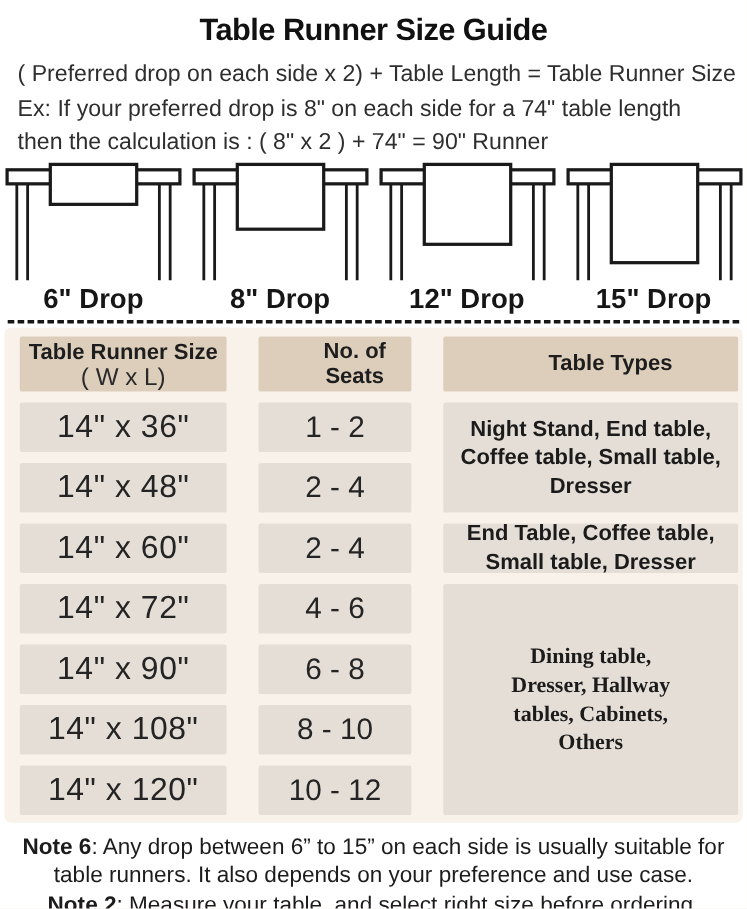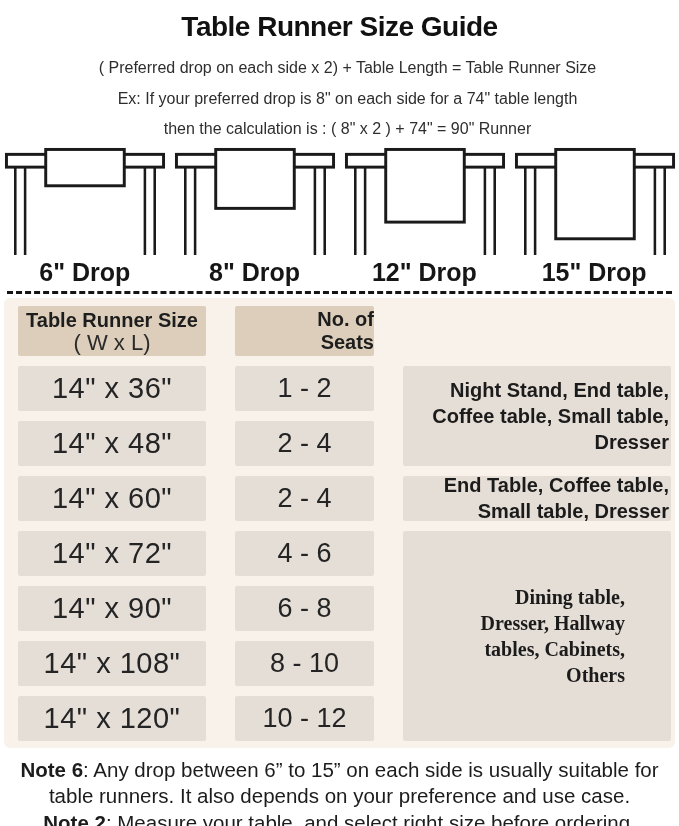--- a/index.html
+++ b/index.html
@@ -22,22 +22,21 @@
   .title{
     text-align:center;
     font-size:28px;
     font-weight:700;
     letter-spacing:-0.5px;
     padding-top:3px;
     line-height:48px;
     color:#111;
   }
   .subtitle{
-    text-align:center;
-    font-size:16px;
+    font-size:21px;
     line-height:27.5px;
     color:var(--text-sub);
     margin-top:3px;
     margin-left:16px;
   }
   
   .figures{
     display:flex;
     justify-content:center;
     margin-top:4px;
@@ -74,21 +73,21 @@
     grid-template-columns:188px 139px 268px;
     grid-template-rows:50px repeat(7,45px);
     column-gap:29px;
     row-gap:10px;
   }
   .cell{
     display:flex;
     flex-direction:column;
     align-items:center;
     justify-content:center;
-    text-align:right;
+    text-align:center;
     border-radius:2px;
     background:var(--row-cell-bg);
   }
   .cell.head{background:var(--header-cell-bg);}
   .h1a{font-size:20px;font-weight:700;line-height:23px;}
   .h1b{font-size:22px;line-height:21px;color:#2a2a2a;}
   .head-lg{font-size:20px;font-weight:700;padding-left:36px;}
   .size-cell{font-size:29px;color:#242424;letter-spacing:0.5px;}
   .seats-cell{font-size:27px;color:#242424;}
   .types-cell{
@@ -183,20 +182,21 @@
 <div class="divider"></div>
 
 <div class="panel">
   <div class="grid">
 
     <div class="cell head" style="grid-area:1/1">
       <div class="h1a">Table Runner Size</div>
       <div class="h1b">( W x L)</div>
     </div>
     <div class="cell head head-lg" style="grid-area:1/2">No. of Seats</div>
+    <div class="cell head head-lg" style="grid-area:1/3">Table Types</div>
 
     <div class="cell size-cell" style="grid-area:2/1">14" x 36"</div>
     <div class="cell size-cell" style="grid-area:3/1">14" x 48"</div>
     <div class="cell size-cell" style="grid-area:4/1">14" x 60"</div>
     <div class="cell size-cell" style="grid-area:5/1">14" x 72"</div>
     <div class="cell size-cell" style="grid-area:6/1">14" x 90"</div>
     <div class="cell size-cell" style="grid-area:7/1">14" x 108"</div>
     <div class="cell size-cell" style="grid-area:8/1">14" x 120"</div>
 
     <div class="cell seats-cell" style="grid-area:2/2">1 - 2</div>

